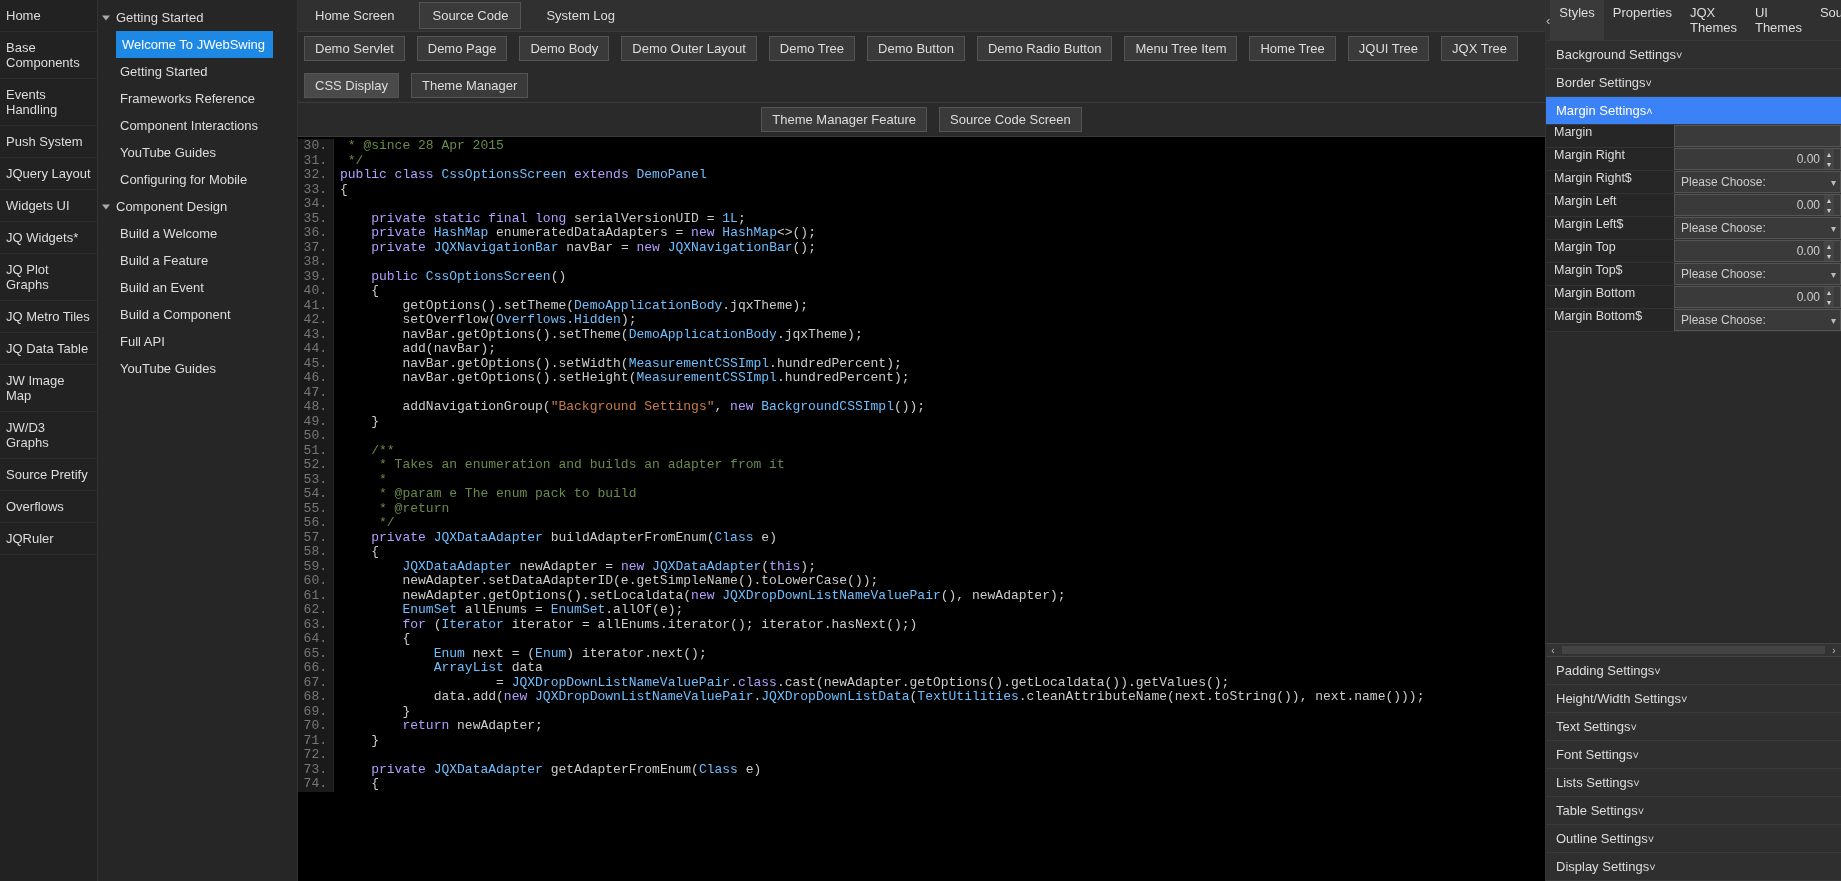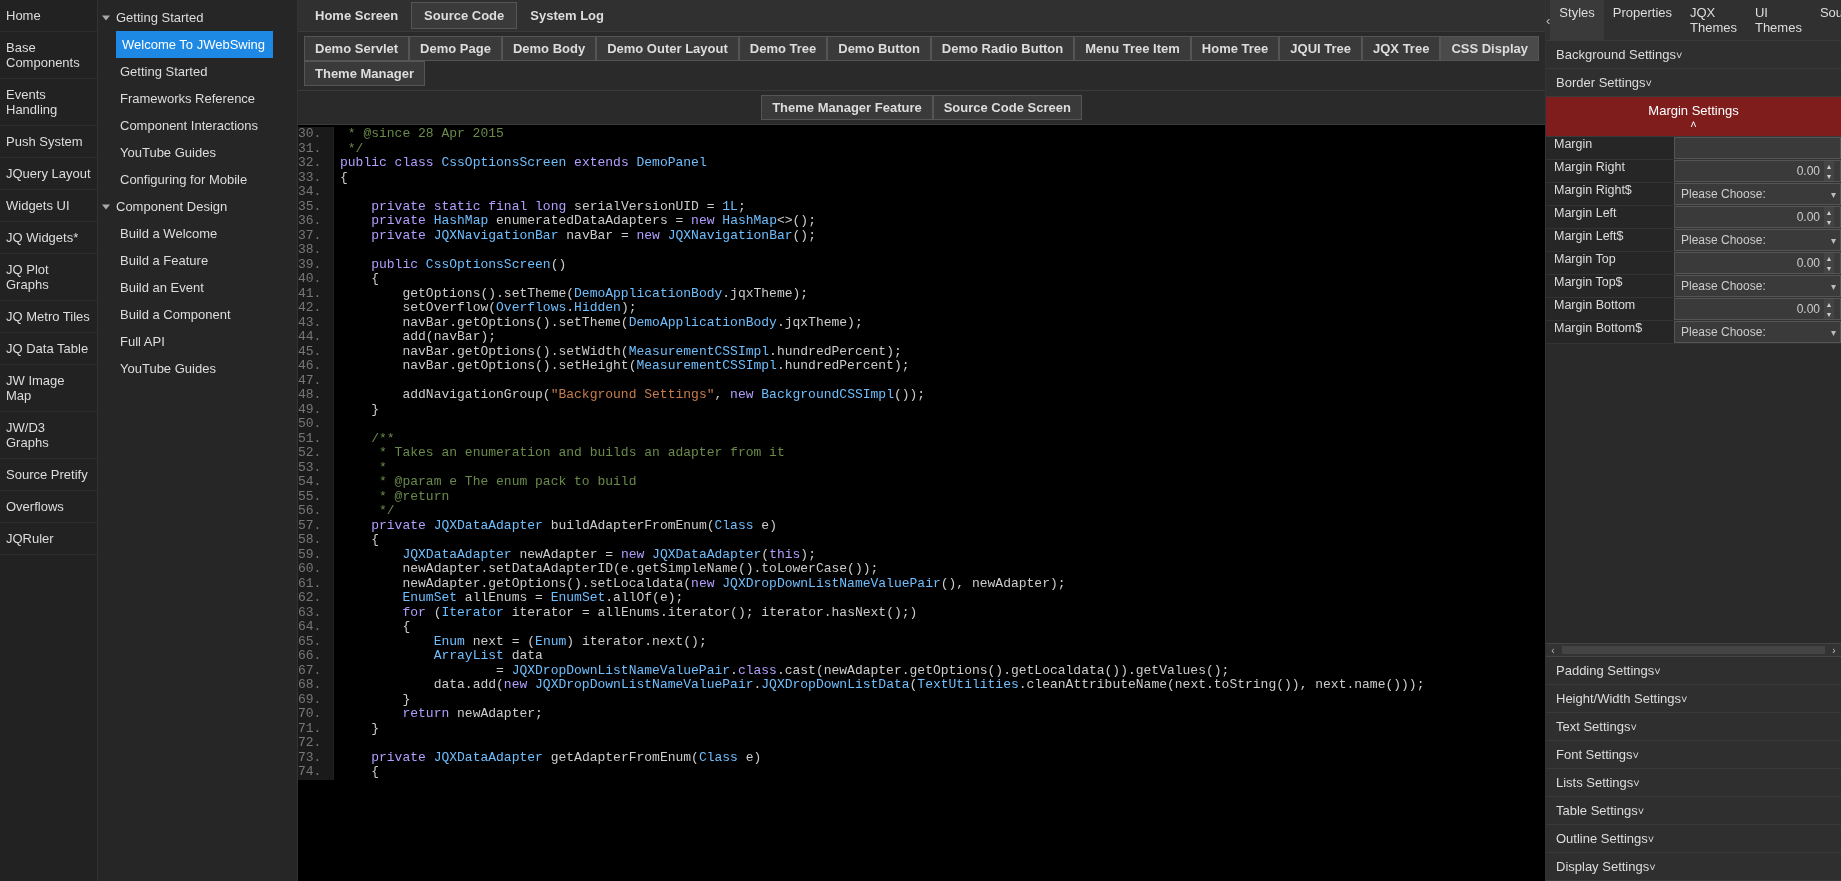--- a/index.html
+++ b/index.html
@@ -50,21 +50,21 @@
   .tree-child.selected {
     background: #1e88e5;
     color: #fff;
     margin-left: 18px;
     padding-left: 6px;
     display: inline-block;
   }
 
   
   .main { flex: 1; display: flex; flex-direction: column; background: #1c1c1c; min-width: 0; }
-  .tab-row, .button-row { display: flex; flex-wrap: wrap; gap: 0; padding: 2px 4px; background: #303030; border-bottom: 1px solid #3a3a3a; font-weight: bold; }
+  .tab-row, .button-row { display: flex; flex-wrap: wrap; gap: 12px; padding: 2px 4px; background: #303030; border-bottom: 1px solid #3a3a3a; }
   .tab {
     padding: 5px 12px;
     font-size: 13px;
     color: #ddd;
     cursor: pointer;
     border: 1px solid transparent;
   }
   .tab.active { background: #3a3a3a; border: 1px solid #555; }
   .btn {
     padding: 4px 10px;
@@ -87,21 +87,21 @@
   pre.code {
     font-family: Consolas, "Courier New", monospace;
     font-size: 13px;
     line-height: 14.5px;
     padding: 2px 0 2px 0;
     white-space: pre;
   }
   .line { display: flex; }
   .ln {
     width: 36px;
-    text-align: left;
+    text-align: right;
     padding-right: 6px;
     color: #777;
     user-select: none;
     border-right: 1px solid #222;
     background: #1a1a1a;
   }
   .cd { padding-left: 6px; }
   .k  { color: #b59eff; }      
   .t  { color: #6fbfff; }      
   .s  { color: #c77c4a; }      
@@ -116,21 +116,21 @@
   .right-tab.active { background: #3a3a3a; }
   .section-hd {
     padding: 6px 10px;
     font-size: 13px;
     color: #ddd;
     background: #2f2f2f;
     border-bottom: 1px solid #393939;
     display: flex; justify-content: flex-start; align-items: center;
     cursor: pointer;
   }
-  .section-hd.selected { background: #7f1d1d; color: #fff; flex-direction: column; }
+  .section-hd.selected { background: #3b82f6; color: #fff; }
   .section-hd .chev { font-size: 11px; color: inherit; }
   .props { background: #262626; }
   .prop-row {
     display: flex; align-items: flex-start;
     border-bottom: 1px solid #333;
     height: 23px;
   }
   .prop-label { flex: 0 0 128px; padding: 0 8px; color: #ddd; font-size: 12.5px; }
   .prop-field {
     flex: 1;

